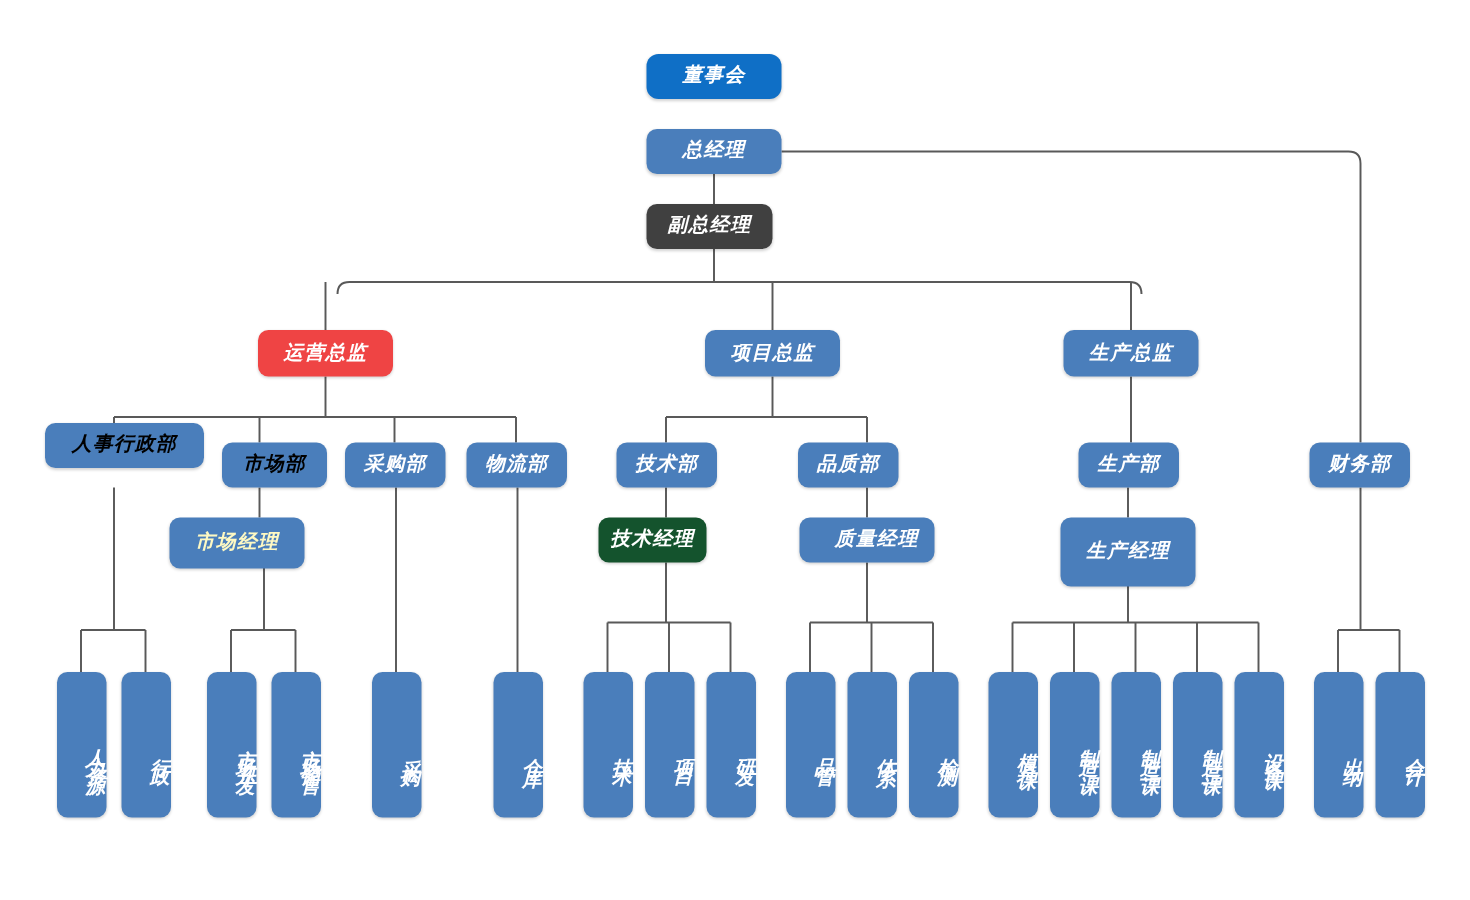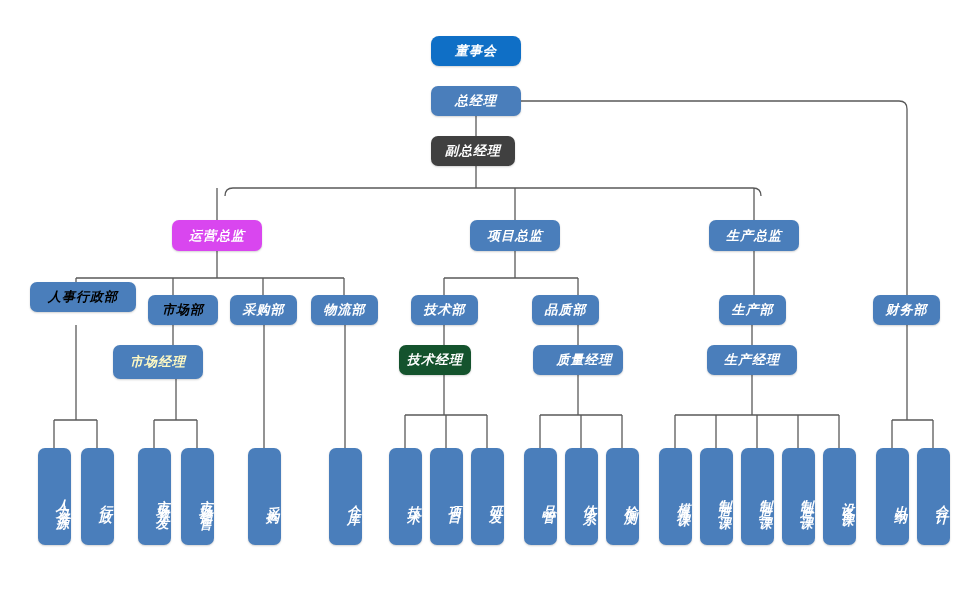--- a/index.html
+++ b/index.html
@@ -116,35 +116,35 @@
       <path d="M 839 415 L 839 448" fill="none" stroke="#595959" stroke-width="1.3" stroke-linecap="butt"></path>
       <path d="M 907 325 L 907 420" fill="none" stroke="#595959" stroke-width="1.3" stroke-linecap="butt"></path>
       <path d="M 892 420 L 933 420" fill="none" stroke="#595959" stroke-width="1.3" stroke-linecap="butt"></path>
       <path d="M 892 420 L 892 448" fill="none" stroke="#595959" stroke-width="1.3" stroke-linecap="butt"></path>
       <path d="M 933 420 L 933 448" fill="none" stroke="#595959" stroke-width="1.3" stroke-linecap="butt"></path>
     </svg>
   <div id="node-layer">
       <div class="node root" style="left: 431px; top: 36px; width: 90px; height: 30px; background: rgb(15, 111, 198); color: rgb(255, 255, 255);">董事会</div>
       <div class="node" style="left: 431px; top: 86px; width: 90px; height: 30px; background: rgb(74, 126, 187); color: rgb(255, 255, 255);">总经理</div>
       <div class="node" style="left: 431px; top: 136px; width: 84px; height: 30px; background: #404040; color: rgb(255, 255, 255);">副总经理</div>
-      <div class="node" style="left: 172px; top: 220px; width: 90px; height: 31px; background: #d946ef; color: rgb(255, 255, 255);">运营总监</div>
+      <div class="node" style="left: 172px; top: 220px; width: 90px; height: 31px; background: #ef4444; color: rgb(255, 255, 255);">运营总监</div>
       <div class="node" style="left: 470px; top: 220px; width: 90px; height: 31px; background: rgb(74, 126, 187); color: rgb(255, 255, 255);">项目总监</div>
       <div class="node" style="left: 709px; top: 220px; width: 90px; height: 31px; background: rgb(74, 126, 187); color: rgb(255, 255, 255);">生产总监</div>
       <div class="node" style="left: 30px; top: 282px; width: 106px; height: 30px; background: rgb(74, 126, 187); color: #000000;">人事行政部</div>
       <div class="node" style="left: 148px; top: 295px; width: 70px; height: 30px; background: rgb(74, 126, 187); color: #000000;">市场部</div>
       <div class="node" style="left: 230px; top: 295px; width: 67px; height: 30px; background: rgb(74, 126, 187); color: rgb(255, 255, 255);">采购部</div>
       <div class="node" style="left: 311px; top: 295px; width: 67px; height: 30px; background: rgb(74, 126, 187); color: rgb(255, 255, 255);">物流部</div>
       <div class="node" style="left: 411px; top: 295px; width: 67px; height: 30px; background: rgb(74, 126, 187); color: rgb(255, 255, 255);">技术部</div>
       <div class="node" style="left: 532px; top: 295px; width: 67px; height: 30px; background: rgb(74, 126, 187); color: rgb(255, 255, 255);">品质部</div>
       <div class="node" style="left: 719px; top: 295px; width: 67px; height: 30px; background: rgb(74, 126, 187); color: rgb(255, 255, 255);">生产部</div>
       <div class="node" style="left: 873px; top: 295px; width: 67px; height: 30px; background: rgb(74, 126, 187); color: rgb(255, 255, 255);">财务部</div>
       <div class="node" style="left: 113px; top: 345px; width: 90px; height: 34px; background: rgb(74, 126, 187); color: #fef9c3;">市场经理</div>
       <div class="node" style="left: 399px; top: 345px; width: 72px; height: 30px; background: #14532d; color: rgb(255, 255, 255);">技术经理</div>
       <div class="node" style="left: 533px; top: 345px; width: 90px; height: 30px; background: rgb(74, 126, 187); color: rgb(255, 255, 255); padding-left: 13px;">质量经理</div>
-      <div class="node" style="left: 707px; top: 345px; width: 90px; height: 30px; background: rgb(74, 126, 187); color: rgb(255, 255, 255);">生产经理</div>
+      <div class="node" style="left: 707px; top: 345px; width: 90px; height: 46px; background: rgb(74, 126, 187); color: rgb(255, 255, 255);">生产经理</div>
       <div class="node vertical" style="left: 38px; top: 448px; width: 33px; height: 97px; background: rgb(74, 126, 187); color: rgb(255, 255, 255);">人力资源</div>
       <div class="node vertical" style="left: 81px; top: 448px; width: 33px; height: 97px; background: rgb(74, 126, 187); color: rgb(255, 255, 255);">行政</div>
       <div class="node vertical" style="left: 138px; top: 448px; width: 33px; height: 97px; background: rgb(74, 126, 187); color: rgb(255, 255, 255);">市场开发</div>
       <div class="node vertical" style="left: 181px; top: 448px; width: 33px; height: 97px; background: rgb(74, 126, 187); color: rgb(255, 255, 255);">市场销售</div>
       <div class="node vertical" style="left: 248px; top: 448px; width: 33px; height: 97px; background: rgb(74, 126, 187); color: rgb(255, 255, 255);">采购</div>
       <div class="node vertical" style="left: 329px; top: 448px; width: 33px; height: 97px; background: rgb(74, 126, 187); color: rgb(255, 255, 255);">仓库</div>
       <div class="node vertical" style="left: 389px; top: 448px; width: 33px; height: 97px; background: rgb(74, 126, 187); color: rgb(255, 255, 255);">技术</div>
       <div class="node vertical" style="left: 430px; top: 448px; width: 33px; height: 97px; background: rgb(74, 126, 187); color: rgb(255, 255, 255);">项目</div>
       <div class="node vertical" style="left: 471px; top: 448px; width: 33px; height: 97px; background: rgb(74, 126, 187); color: rgb(255, 255, 255);">研发</div>
       <div class="node vertical" style="left: 524px; top: 448px; width: 33px; height: 97px; background: rgb(74, 126, 187); color: rgb(255, 255, 255);">品管</div>

